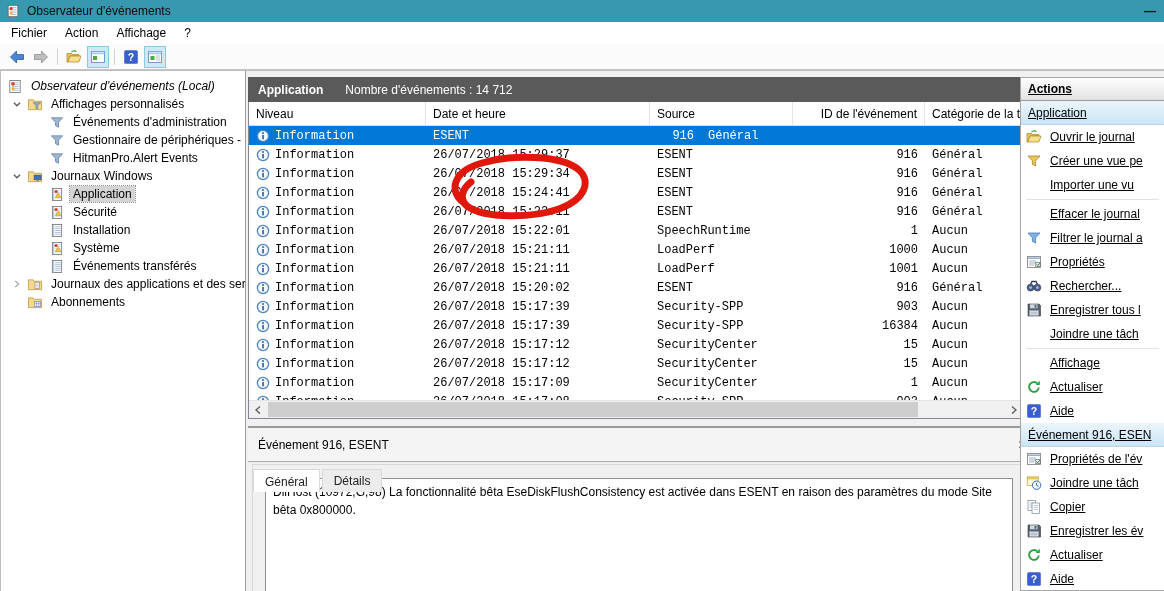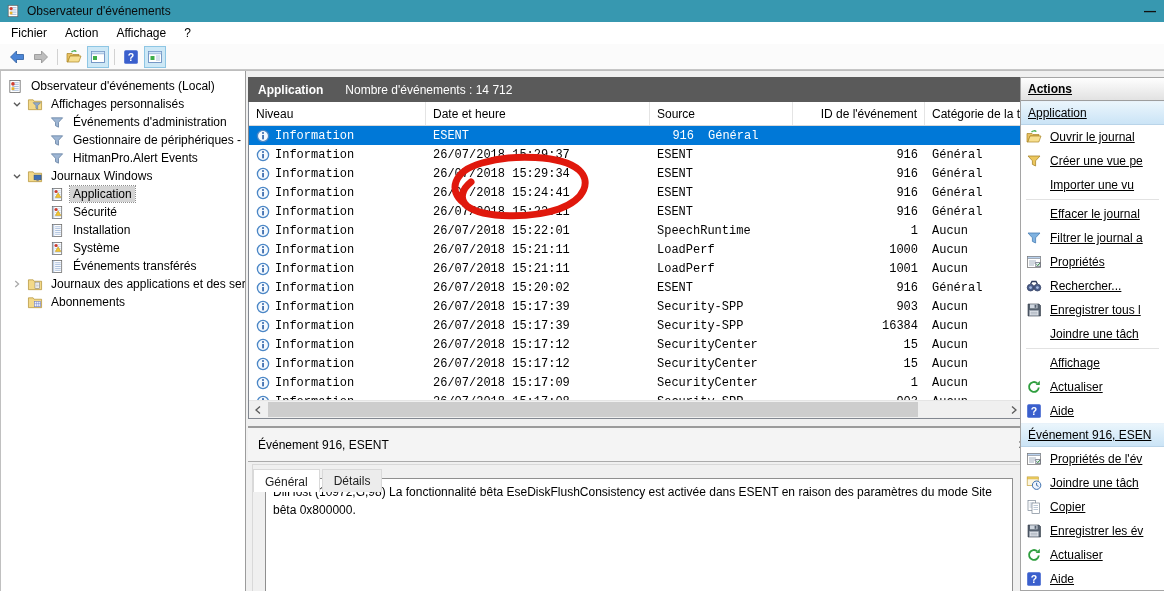--- a/index.html
+++ b/index.html
@@ -165,21 +165,21 @@
             <rect x="3.5" y="7" width="4" height="4" fill="#3fae49"></rect>
             <path d="M9 7h4M9 9h4M9 11h4" stroke="#9ab2d2" stroke-width=".8"></path>
           </svg>
         </span>
       </div>
     </div>
 
   <div class="content">
 
     <div class="sidebar" id="sidebar">
-        <div class="tree-row" style="padding-left: 6px;">
+        <div class="tree-row" style="padding-left: 6px; font-style: italic;">
           <span class="ticn">
             <svg viewBox="0 0 16 16">
               <rect x="2.5" y="1.5" width="11" height="13" fill="#fff" stroke="#5f5f5f" stroke-width=".8"></rect>
               <path d="M5 4h7M5 6h7M5 8h7M5 10h7M5 12h7" stroke="#9db6d8" stroke-width=".9"></path>
               <circle cx="5.8" cy="5.2" r="1.9" fill="#d23f2f"></circle>
               <rect x="4.3" y="8.8" width="3" height="3" fill="#e9b42c"></rect>
             </svg>
           </span>
           <span class="lbl">Observateur d'événements (Local)</span>
         </div>

